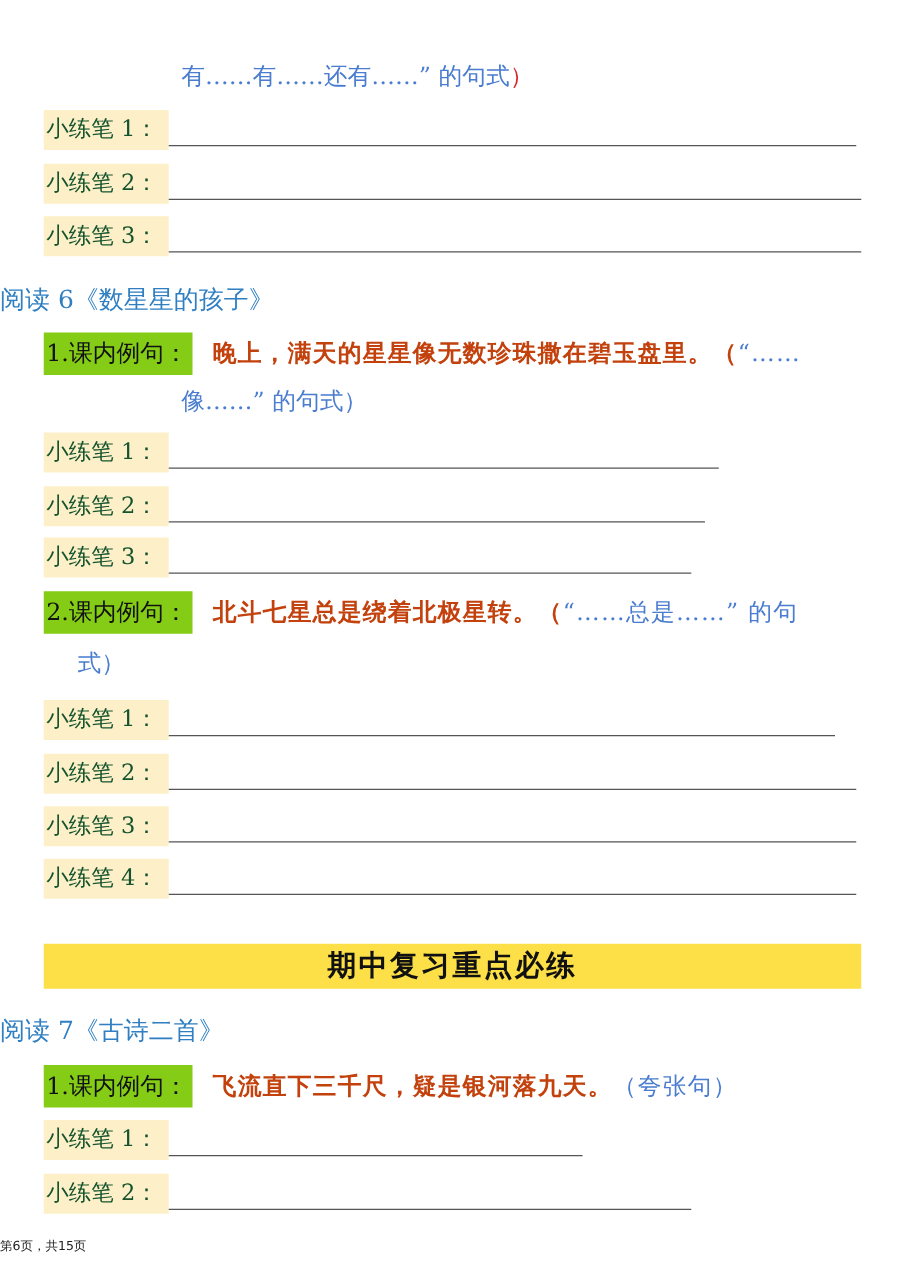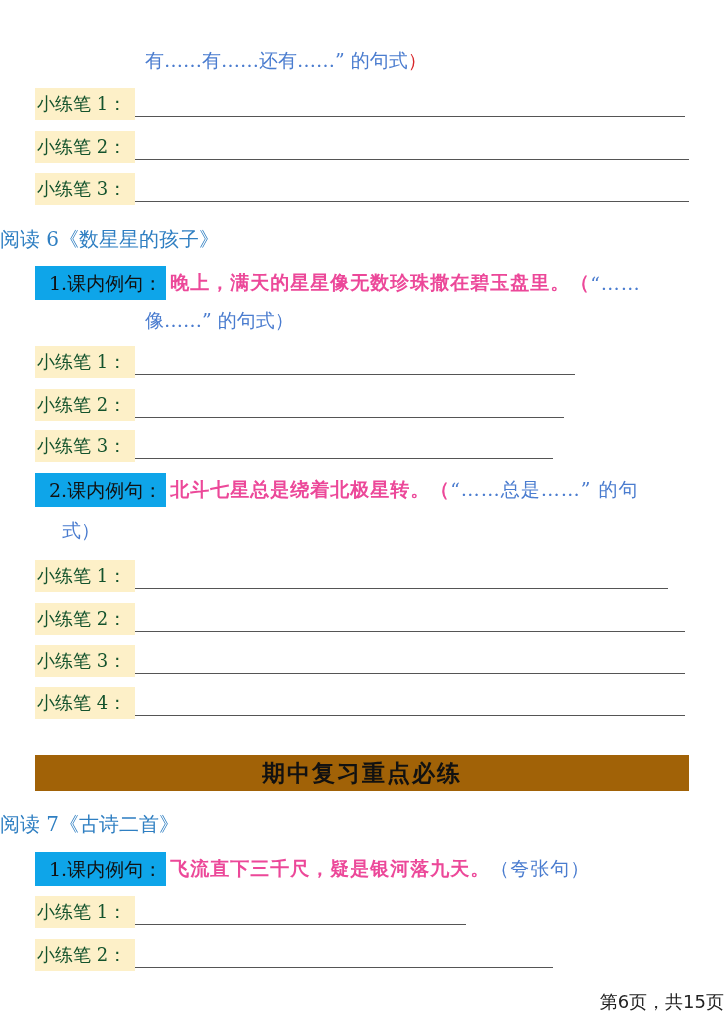--- a/index.html
+++ b/index.html
@@ -7,26 +7,26 @@
          font-family: "DejaVu Serif", "Liberation Serif", serif; color: #111; }
   .abs { position: absolute; }
   .cont { left: 145px; font-size: 19px; color: #4a7ccf; white-space: nowrap; }
   .red-paren { color: #d8262a; }
   .row { position: absolute; left: 35px; height: 32px; display: flex; align-items: flex-end; }
   .label { background: #fdf0c8; height: 32px; line-height: 32px; padding: 0 2px 0 2px;
            font-size: 18px; color: #14532d; white-space: nowrap; width: 100px; box-sizing: border-box; }
   .line { border-bottom: 1.5px solid #555; height: 0; margin-bottom: 3px; }
   .section-title { left: 0; width: 724px; font-size: 20px; color: #2f7fc2; white-space: nowrap; }
   .example { position: absolute; left: 35px; display: flex; align-items: center; white-space: nowrap; }
-  .ex-label { background: #0ea5e9; height: 34px; line-height: 34px; font-size: 19px; color: #111; padding: 0 4px 0 14px; }
-  .ex-text { font-size: 19px; color: #ec4899; font-weight: bold; padding-left: 4px; letter-spacing: 1px; }
+  .ex-label { background: #84cc16; height: 34px; line-height: 34px; font-size: 19px; color: #111; padding: 0 4px 0 2px; }
+  .ex-text { font-size: 19px; color: #c2410c; font-weight: bold; padding-left: 16px; letter-spacing: 1px; }
   .ex-note { font-size: 19px; color: #4a7ccf; letter-spacing: 1px; }
-  .banner { left: 35px; width: 654px; top: 755px; height: 36px; background: #a16207;
+  .banner { left: 35px; width: 654px; top: 755px; height: 36px; background: #fde047;
             text-align: center; line-height: 36px; font-size: 23px; font-weight: bold; color: #111; letter-spacing: 2px; }
-  .footer { left: 0; width: 724px; text-align: right; top: 990px; font-size: 18px; color: #222;
+  .footer { left: 0; width: 724px; text-align: left; top: 990px; font-size: 10px; color: #222;
             font-family: "DejaVu Sans", "Liberation Sans", sans-serif; }
 </style>
 </head>
 <body>
 
 <div class="abs cont" style="top:48px;">
   <span>有……有……还有……” 的句式</span><span class="red-paren">）</span>
 </div>
 
 <div class="row" style="top:88px;">

